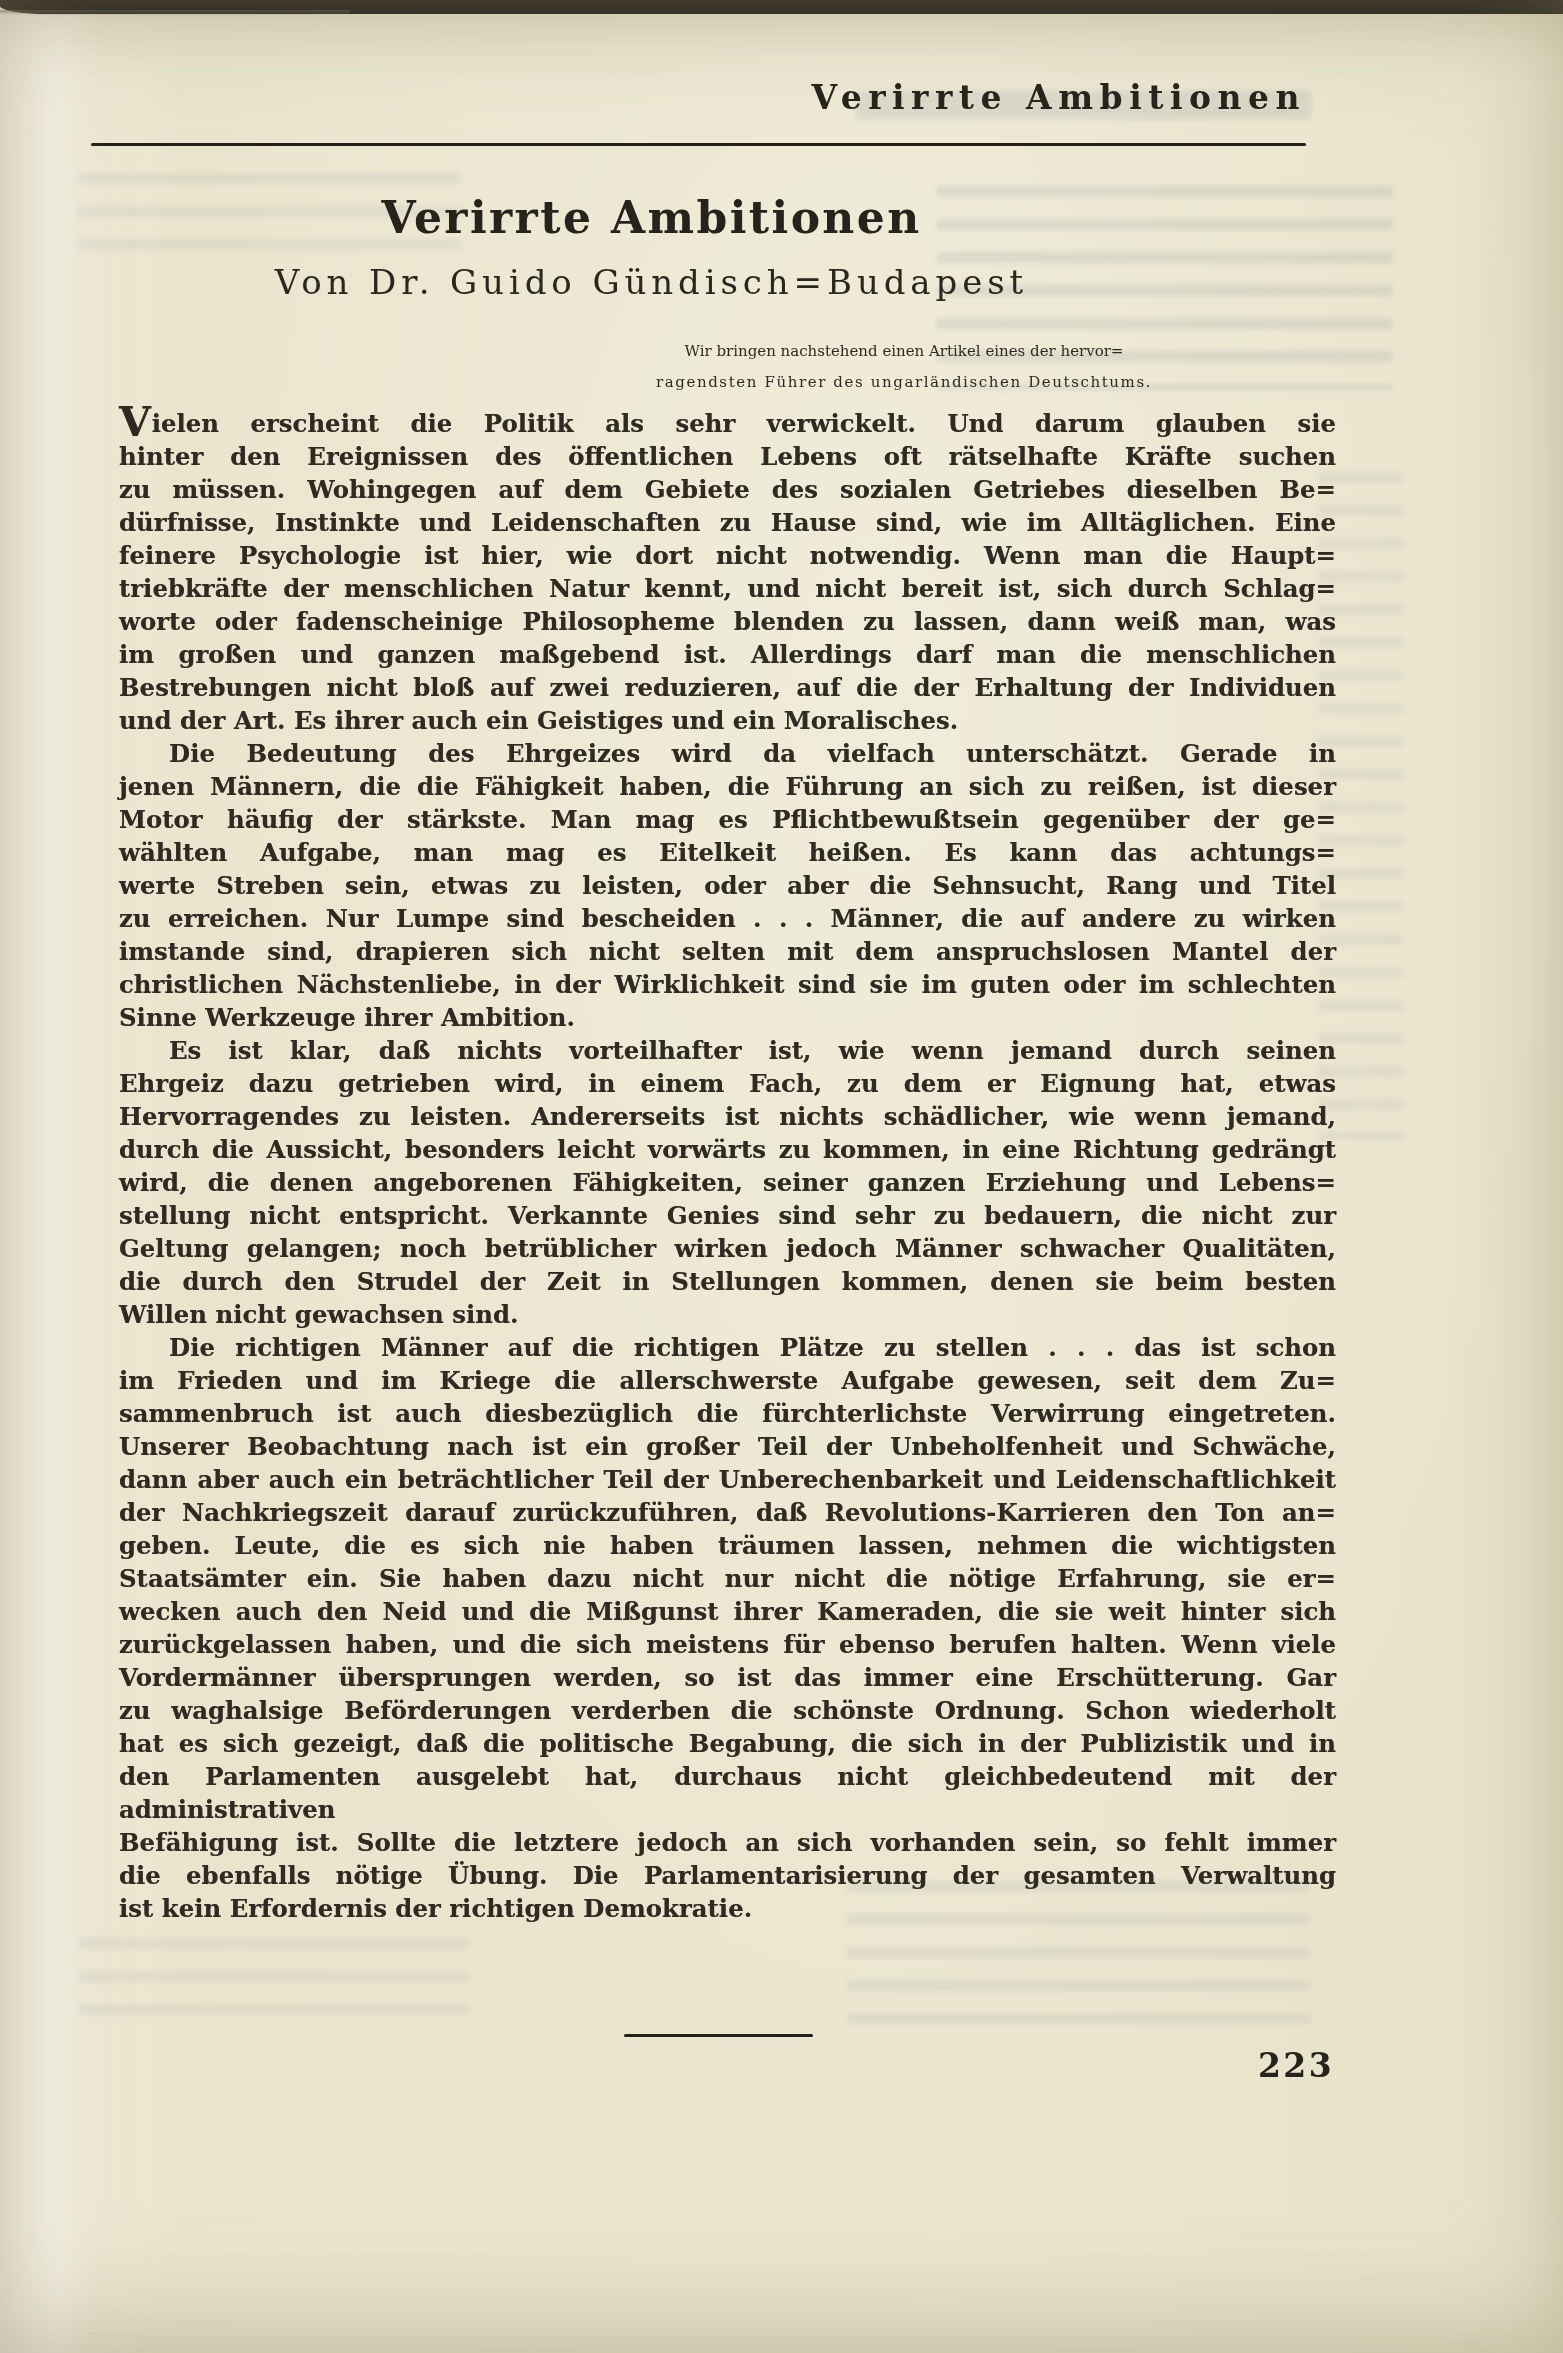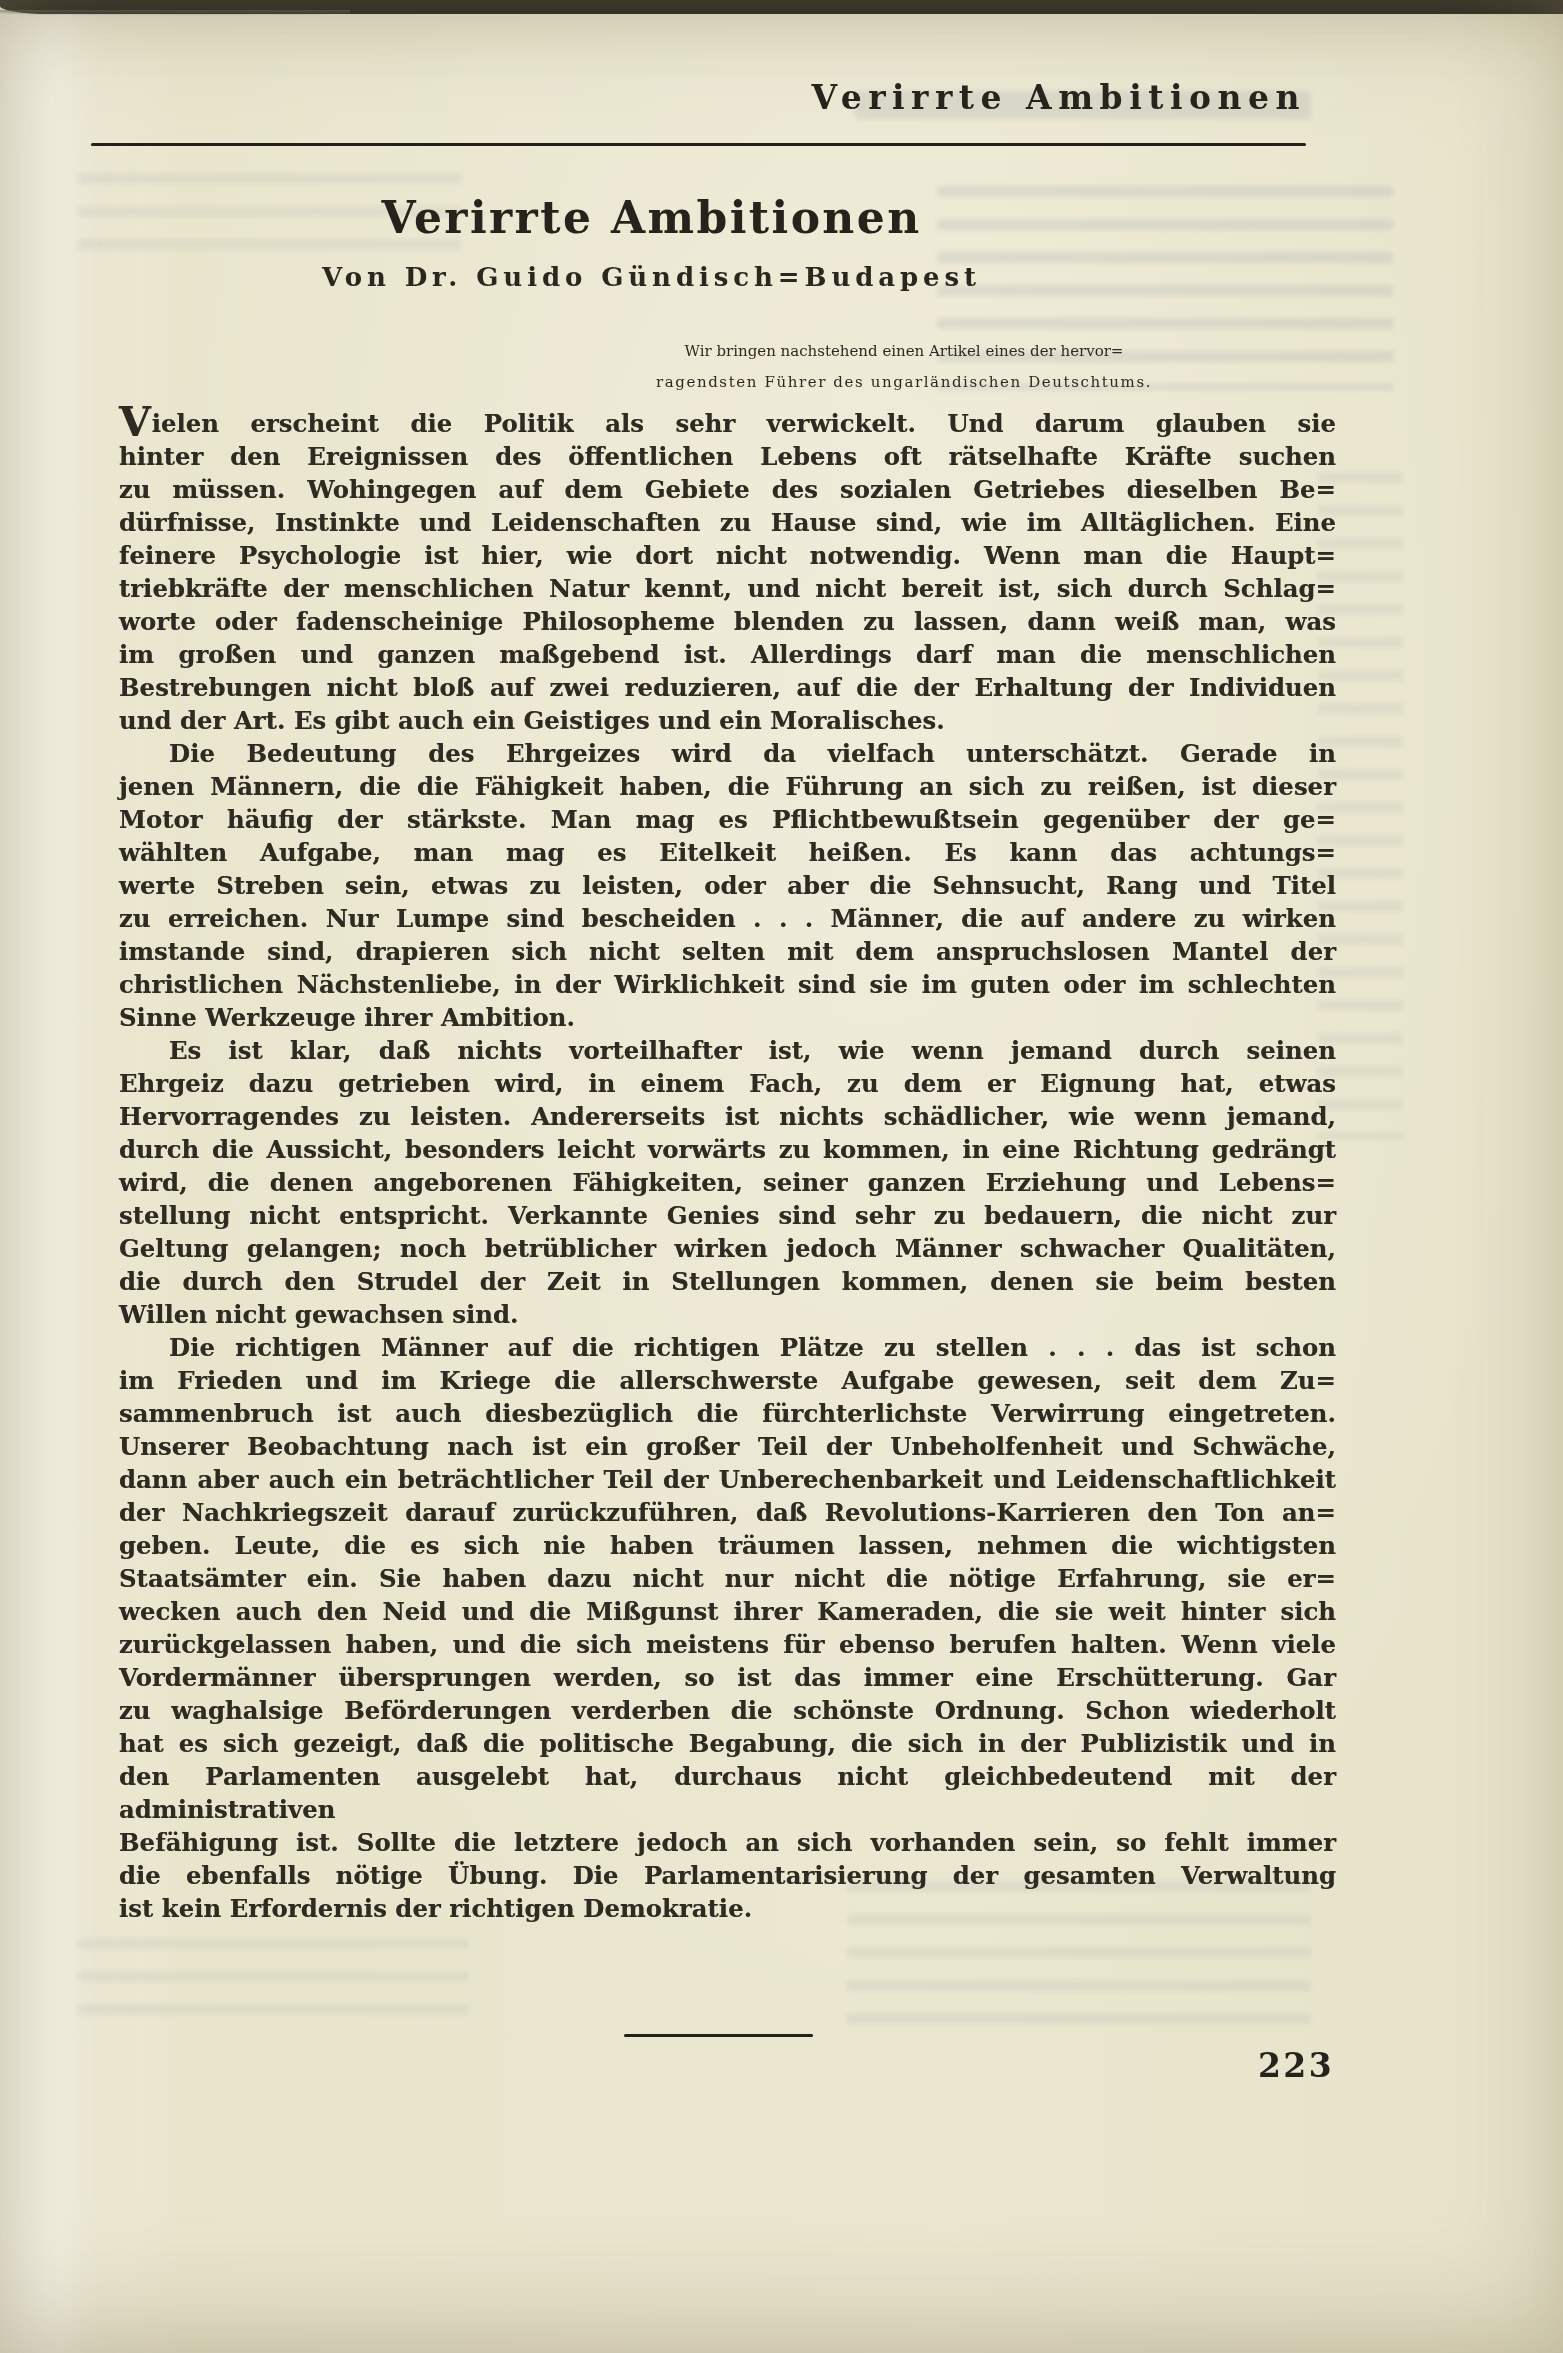--- a/index.html
+++ b/index.html
@@ -50,21 +50,21 @@
     position:absolute;left:91px;top:143px;width:1215px;height:3.3px;
     background:#23201a;border-radius:1.6px;
   }
   .title-block{
     position:absolute;left:91px;top:194px;width:1121px;text-align:center;
   }
   .article-title{
     font-weight:700;font-size:44px;letter-spacing:2.4px;color:#26231c;line-height:1.1;
   }
   .article-byline{
-    margin-top:19.5px;font-weight:700;font-size:26px;letter-spacing:4.9px;color:#2a271f;
+    margin-top:19.5px;font-weight:400;font-size:34px;letter-spacing:4.9px;color:#2a271f;
   }
   .note-block{
     position:absolute;left:495px;top:336px;width:818px;text-align:center;
     font-weight:400;font-size:15px;line-height:31px;color:#2e2a22;
   }
   .note-line-2{letter-spacing:1.6px;}
 
   .article-body{
     position:absolute;left:91px;top:407px;width:1217px;
     font-weight:700;font-size:24.4px;line-height:33px;
@@ -120,21 +120,21 @@
       <div class="para">
         <div class="line just"><span class="dropcap">V</span>ielen erscheint die Politik als sehr verwickelt. Und darum glauben sie</div>
         <div class="line just">hinter den Ereignissen des öffentlichen Lebens oft rätselhafte Kräfte suchen</div>
         <div class="line just">zu müssen. Wohingegen auf dem Gebiete des sozialen Getriebes dieselben Be=</div>
         <div class="line just">dürfnisse, Instinkte und Leidenschaften zu Hause sind, wie im Alltäglichen. Eine</div>
         <div class="line just">feinere Psychologie ist hier, wie dort nicht notwendig. Wenn man die Haupt=</div>
         <div class="line just">triebkräfte der menschlichen Natur kennt, und nicht bereit ist, sich durch Schlag=</div>
         <div class="line just">worte oder fadenscheinige Philosopheme blenden zu lassen, dann weiß man, was</div>
         <div class="line just">im großen und ganzen maßgebend ist. Allerdings darf man die menschlichen</div>
         <div class="line just">Bestrebungen nicht bloß auf zwei reduzieren, auf die der Erhaltung der Individuen</div>
-        <div class="line">und der Art. Es gibt auch ein Geistiges und ein Moralisches.</div>
+        <div class="line">und der Art. Es ihrer auch ein Geistiges und ein Moralisches.</div>
       </div>
       <div class="para">
         <div class="line just indent">Die Bedeutung des Ehrgeizes wird da vielfach unterschätzt. Gerade in</div>
         <div class="line just">jenen Männern, die die Fähigkeit haben, die Führung an sich zu reißen, ist dieser</div>
         <div class="line just">Motor häufig der stärkste. Man mag es Pflichtbewußtsein gegenüber der ge=</div>
         <div class="line just">wählten Aufgabe, man mag es Eitelkeit heißen. Es kann das achtungs=</div>
         <div class="line just">werte Streben sein, etwas zu leisten, oder aber die Sehnsucht, Rang und Titel</div>
         <div class="line just">zu erreichen. Nur Lumpe sind bescheiden . . . Männer, die auf andere zu wirken</div>
         <div class="line just">imstande sind, drapieren sich nicht selten mit dem anspruchslosen Mantel der</div>
         <div class="line just">christlichen Nächstenliebe, in der Wirklichkeit sind sie im guten oder im schlechten</div>

